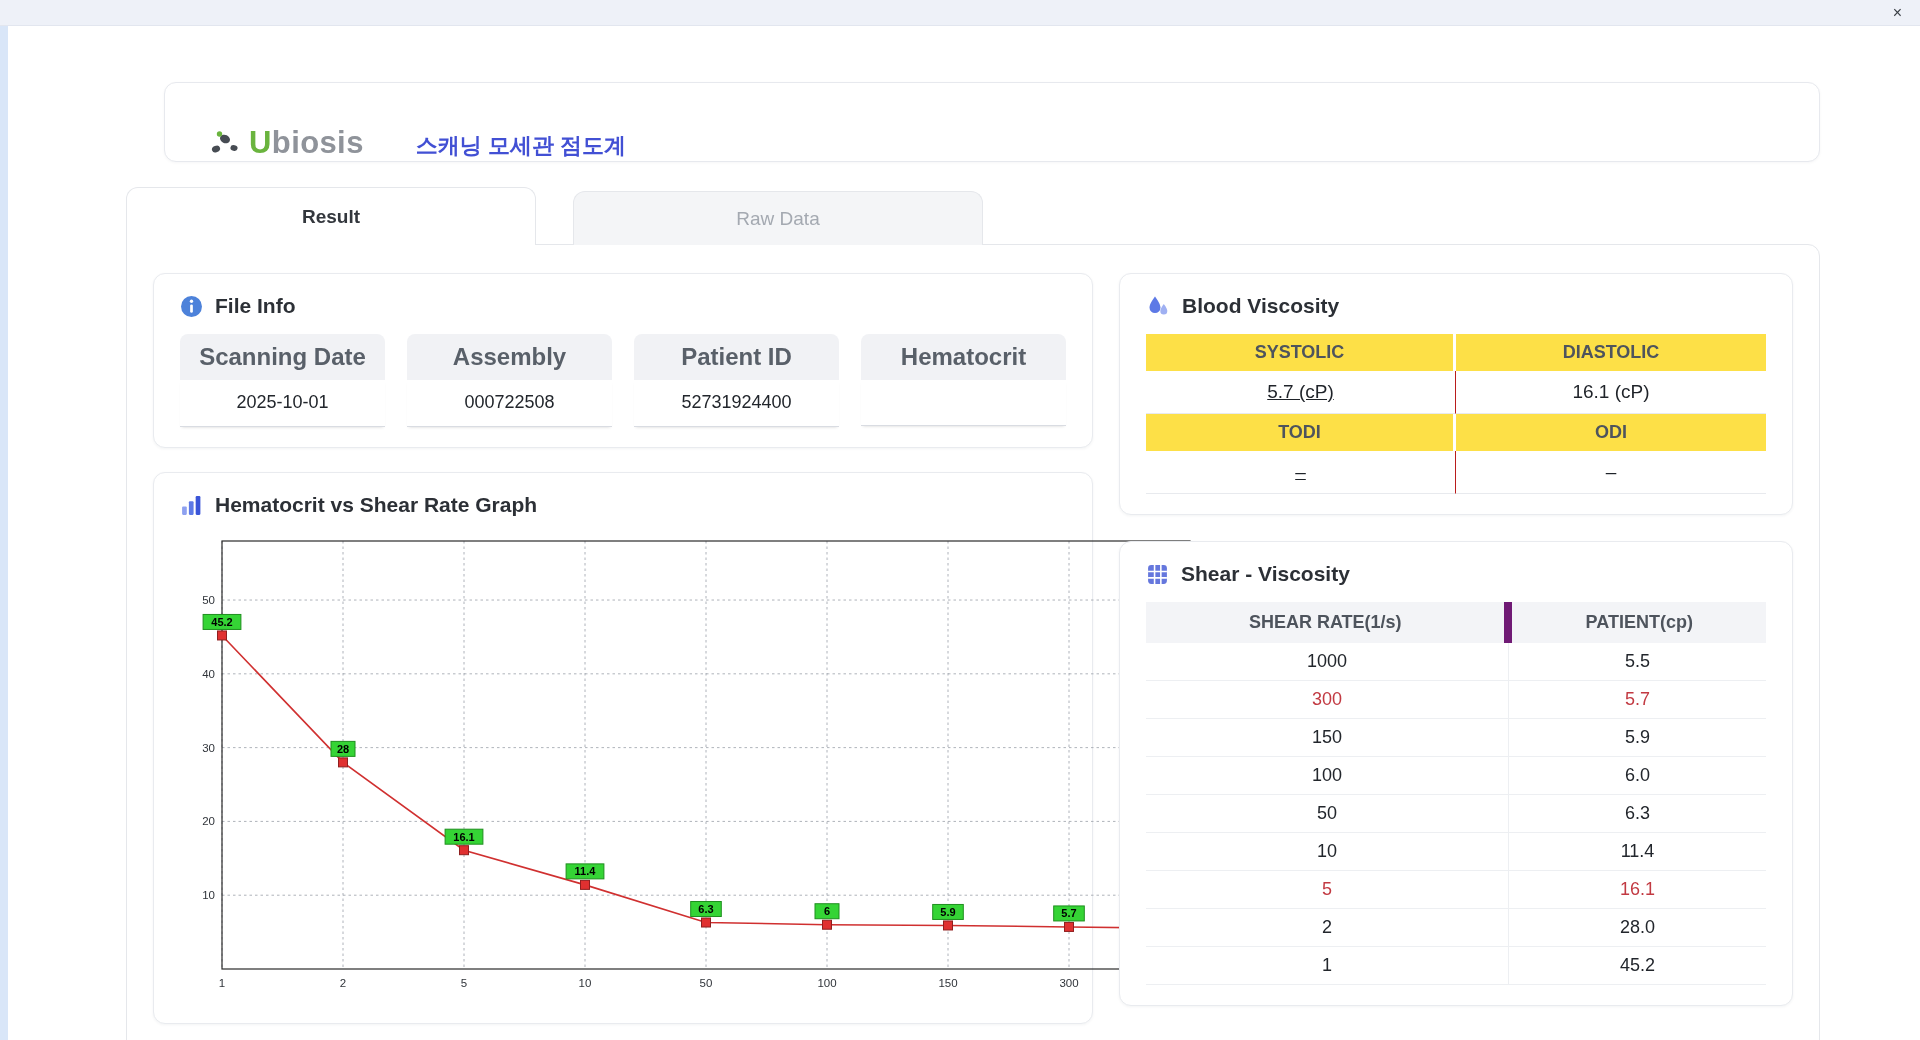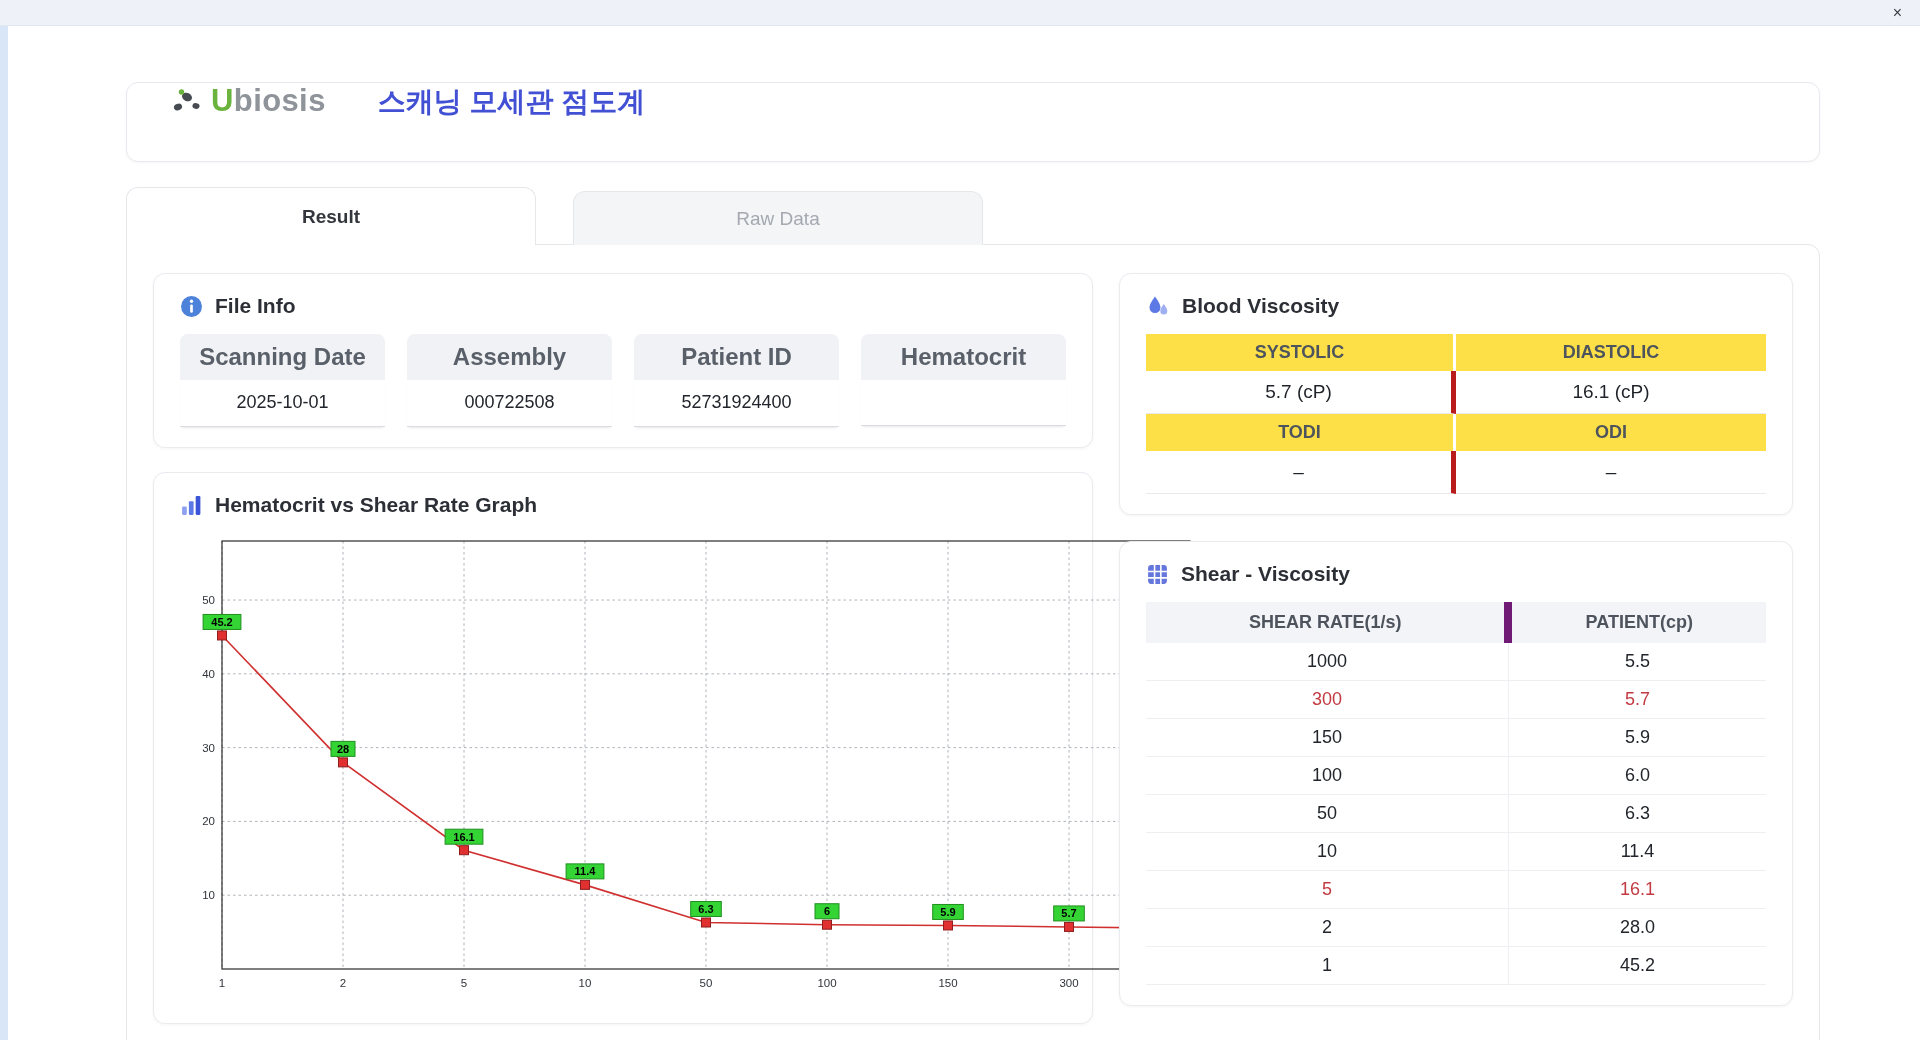--- a/index.html
+++ b/index.html
@@ -14,27 +14,28 @@
     display:flex; justify-content:flex-end; align-items:center; padding-right:14px;
   }
   .close-btn { font-size:16px; color:#3a3f46; line-height:1; cursor:pointer; padding:0 4px; }
   .left-strip { position:absolute; left:0; top:26px; bottom:0; width:8px; background:#d9e6f8; }
 
   .content { margin:56px 0 0 126px; width:1694px; }
 
   
   .header-card {
     height:80px; border:1px solid #e7e9ee; border-radius:12px; background:#fff;
-    display:flex; align-items:flex-start; padding:0 42px;
+    display:flex; align-items:flex-end; padding:0 42px;
     box-shadow:0 1px 3px rgba(20,30,60,0.04);
+    margin-left:38px;
   }
   .logo { display:flex; align-items:center; gap:6px; }
   .logo-text { font-size:31px; font-weight:600; color:#8f939a; letter-spacing:0.4px; }
   .logo-text .u { color:#6ab43e; }
-  .app-title { margin-left:52px; font-size:28px; font-weight:700; color:#4250d4; }
+  .app-title { margin-left:52px; font-size:22px; font-weight:700; color:#4250d4; }
 
   
   .tabs { display:flex; align-items:flex-end; margin-top:25px; position:relative;gap:34px; }
   .tab {
     width:410px; display:flex; align-items:center; justify-content:center;
     border:1px solid #e5e7eb; border-bottom:none; border-radius:12px 12px 0 0;
     font-size:19px; cursor:pointer;
   }
   .tab-active { height:58px; background:#fff; color:#33373d; font-weight:700; position:relative; z-index:2; }
   .tab-inactive { height:54px; background:#f4f5f7; color:#a4a9b1; font-weight:500; margin-left:3px; }
@@ -77,21 +78,21 @@
   .dlabel { font-size:11px; font-weight:700; fill:#000; text-anchor:middle; font-family:"Liberation Sans", sans-serif; }
 
   
   .bv-grid { margin-top:16px; }
   .bv-row { display:grid; grid-template-columns:1fr 1fr; }
   .bv-h {
     background:#fde047; color:#4e545d; font-weight:600; font-size:18px; text-align:center; padding:8px 0;
   }
   .bv-h.first { border-right:3px solid #fff; }
   .bv-v { text-align:center; font-size:19px; color:#1f2329; padding:10px 0; border-bottom:1px solid #e8eaee; }
-  .bv-v.first { border-right:5px solid #b91c1c; }
+  .bv-v.first { border-right:1px solid #b91c1c;text-decoration:underline; }
 
   
   .sv-table { width:100%; border-collapse:collapse; margin-top:16px; }
   .sv-table th {
     background:#f3f4f7; color:#4e545d; font-weight:600; font-size:18px; padding:10px 0; text-align:center;
   }
   .sv-table th.first { border-right:8px solid #701a75; }
   .sv-table td { text-align:center; font-size:18px; color:#22262c; padding:8px 0; border-bottom:1px solid #edeff2; }
   .sv-table td.first { border-right:1px solid #edeff2; }
   .sv-table tr.hl td { color:#c23a42; }

